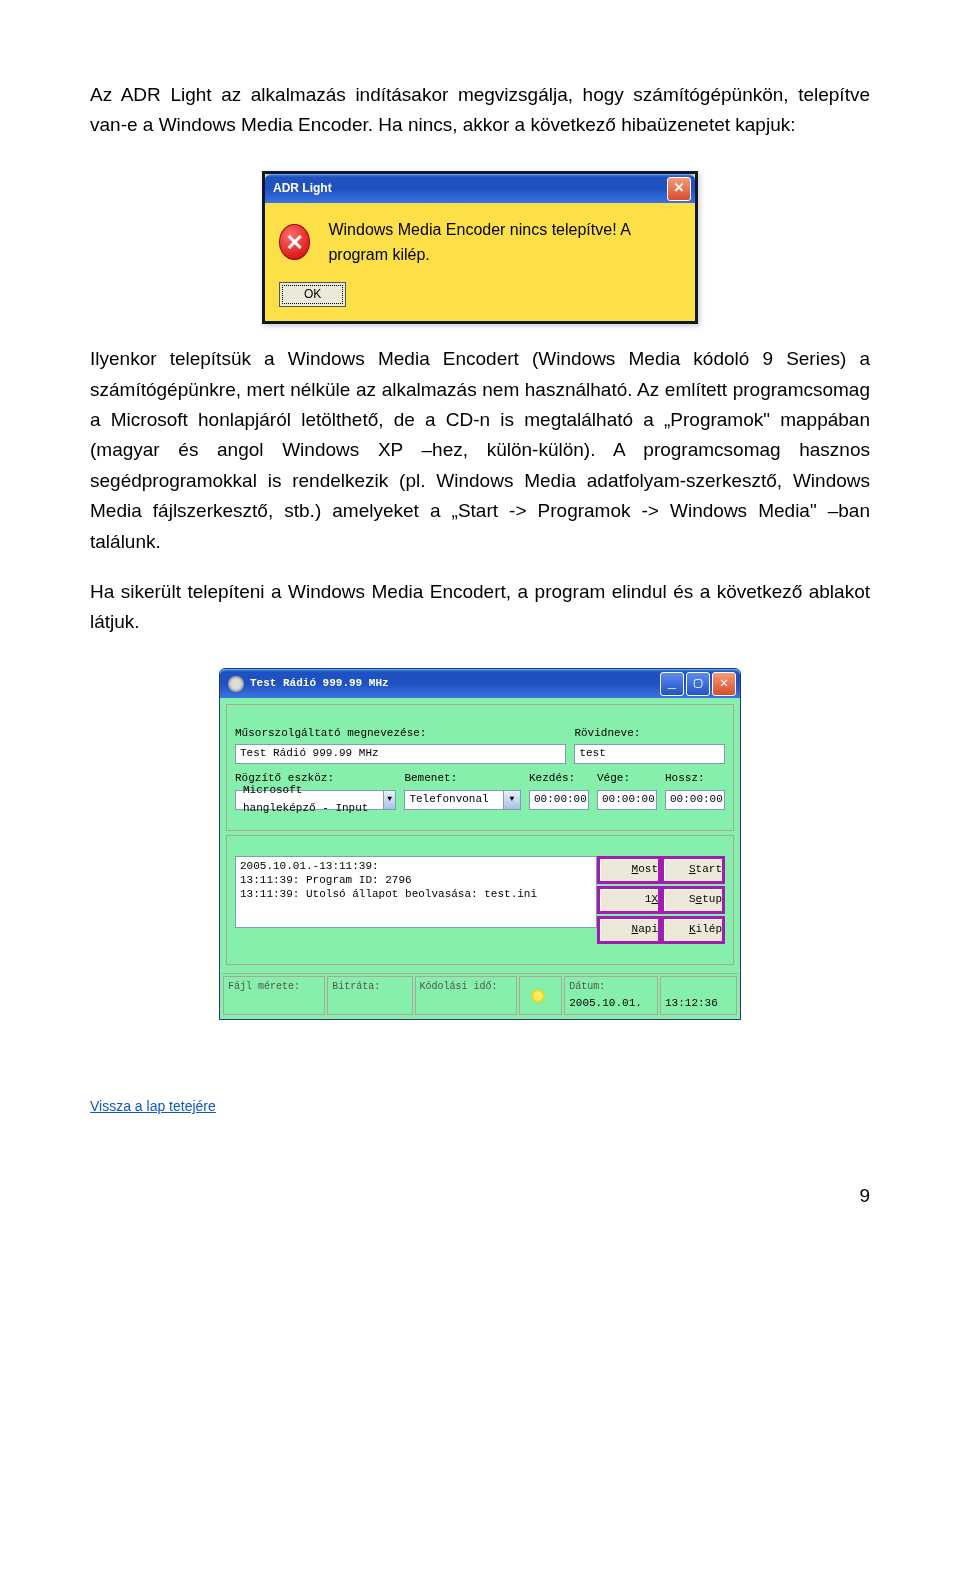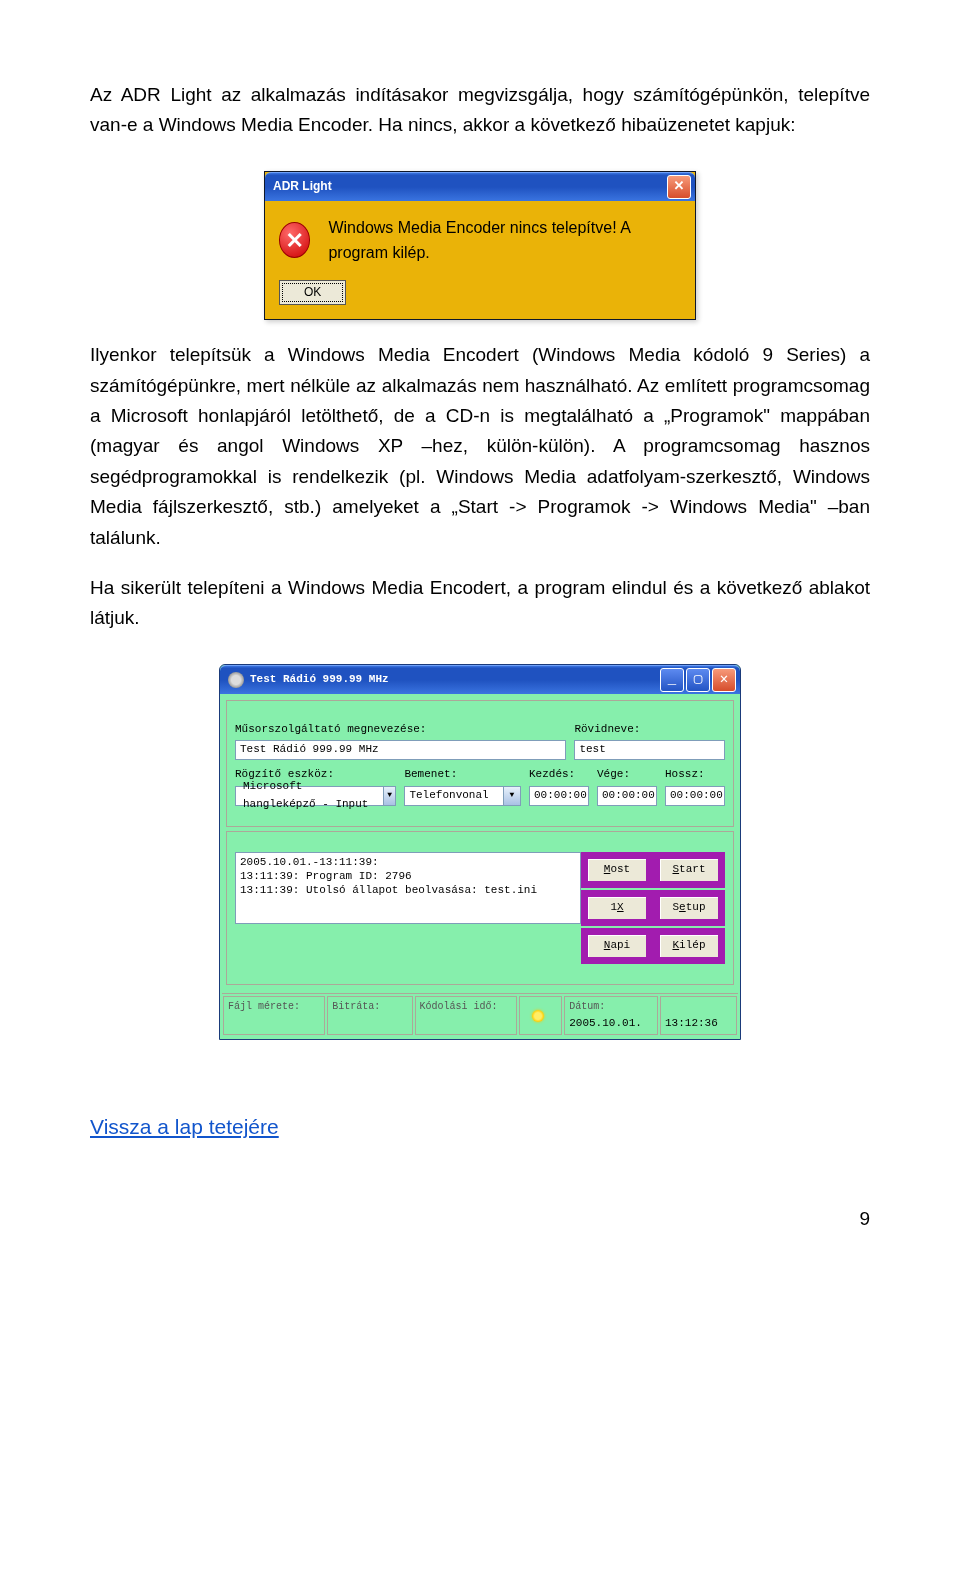--- a/index.html
+++ b/index.html
@@ -12,22 +12,22 @@
     box-sizing: border-box;
     font-size: 19px;
     line-height: 1.6;
   }
   .para { text-align: justify; margin-bottom: 20px; }
 
   
   .dialog-wrap { padding: 10px 0 20px 0; display:flex; justify-content:center; }
   .dialog {
     width: 430px;
-    border: 1px solid #0f172a;
-    background: #eab308;
+    border: 3px solid #0f172a;
+    background: #fde047;
     font-size: 12px;
     font-family: Tahoma, sans-serif;
     color: #000;
     box-shadow: 2px 2px 5px rgba(0,0,0,0.2);
   }
   .titlebar {
     background: linear-gradient(to bottom, #3a74e0, #1f52c0 8%, #1f52c0 50%, #3a74e0);
     color: #fff;
     height: 28px;
     display: flex;
@@ -137,25 +137,25 @@
     border:1px solid #7f9db9;
     background:#fff;
     height:66px;
     flex:1;
     padding:2px 4px;
     font-size:11px;
     line-height:1.3;
     overflow:hidden;
   }
   .btn {
-    border:7px solid #a21caf;
+    border:3px solid #a21caf;
     background:#ece9d8;
     height:22px;
     width:58px;
-    display:flex; align-items:center; justify-content:center;
+    display:flex; align-items:center; justify-content:flex-end;
     font-size:11px;
     box-shadow: inset 1px 1px 0 #fff;
   }
   .btn u { text-decoration: underline; }
   .statusbar {
     display:flex;
     border-top:1px solid #aca899;
     margin-top:8px;
   }
   .statcell {
@@ -168,21 +168,21 @@
   .statlbl { color:#555; font-size:10px; }
   .sun {
     width:12px; height:12px;
     background: radial-gradient(circle, #ffee66 40%, #ffcc00 70%, transparent 90%);
     border-radius:50%;
     box-shadow: 0 0 3px #ffcc00;
     display:inline-block;
     margin-right:4px;
   }
 
-  a.link { color: #1155cc; text-decoration: underline; font-size:21px; }
+  a.link { color: #1155cc; text-decoration: underline; font-size:14px; }
   .page-num { text-align: right; font-size: 19px; padding-top: 60px; }
 </style>
 </head>
 <body>
 
 <div class="para">Az ADR Light az alkalmazás indításakor megvizsgálja, hogy számítógépünkön, telepítve van-e a Windows Media Encoder. Ha nincs, akkor a következő hibaüzenetet kapjuk:</div>
 
 <div class="dialog-wrap">
   <div class="dialog">
     <div class="titlebar">

